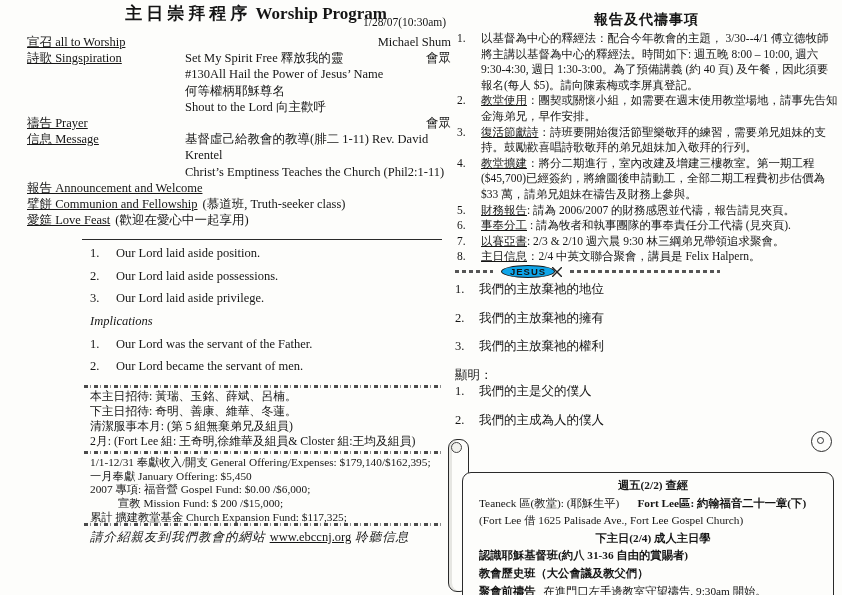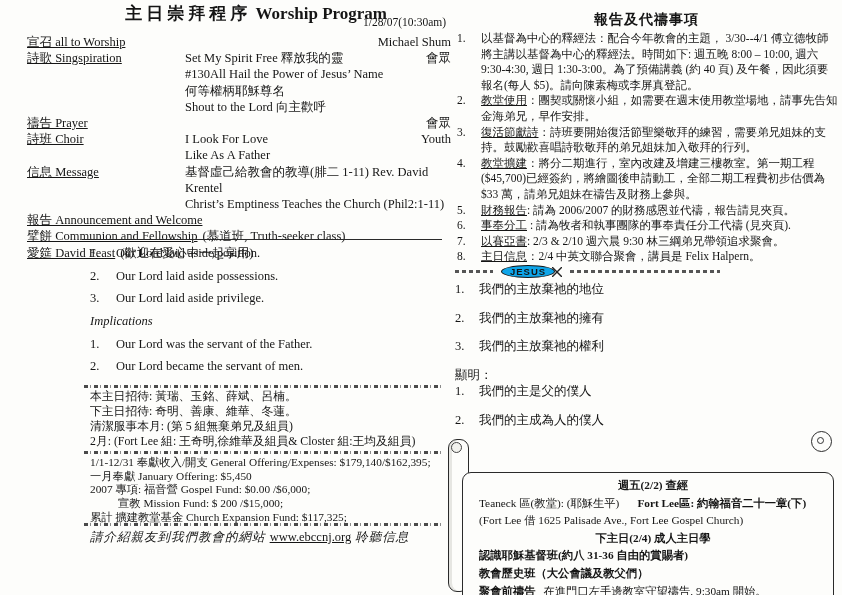--- a/index.html
+++ b/index.html
@@ -136,45 +136,35 @@
     <div class="prow">
       <span class="plabel">禱告 Prayer</span>
       <div class="pcontent">
           <div class="pline first">
         <span></span>
         <span class="pperson">會眾</span>
       </div>
         </div>
     </div>
     <div class="prow">
-      <span class="plabel">詩班 Choir</span>
-      <div class="pcontent">
-        <div class="pline first">
-          <span>I Look For Love</span>
-          <span class="pperson">Youth</span>
-        </div>
-        <div class="pline">Like As A Father</div>
-      </div>
-    </div>
-    <div class="prow">
       <span class="plabel">信息 Message</span>
       <div class="pcontent">
         <div class="pline">基督虛己給教會的教導(腓二 1-11) Rev. David Krentel</div>
         <div class="pline">Christ’s Emptiness Teaches the Church (Phil2:1-11)</div>
       </div>
     </div>
     <div class="prow wide">
       <span class="plabel">報告 Announcement and Welcome</span>
     </div>
     <div class="prow wide">
       <span class="plabel">擘餅 Communion and Fellowship</span>
       <span class="psuffix">(慕道班, Truth-seeker class)</span>
     </div>
     <div class="prow wide">
-      <span class="plabel">愛筵 David Feast</span>
+      <span class="plabel">愛筵 Love Feast</span>
       <span class="psuffix">(歡迎在愛心中一起享用)</span>
     </div>
   </div>
 
   <div class="rule"></div>
 
   <div class="outline">
     <div class="oitem">
       <span class="onum">1.</span>
       <span>Our Lord laid aside position.</span>

